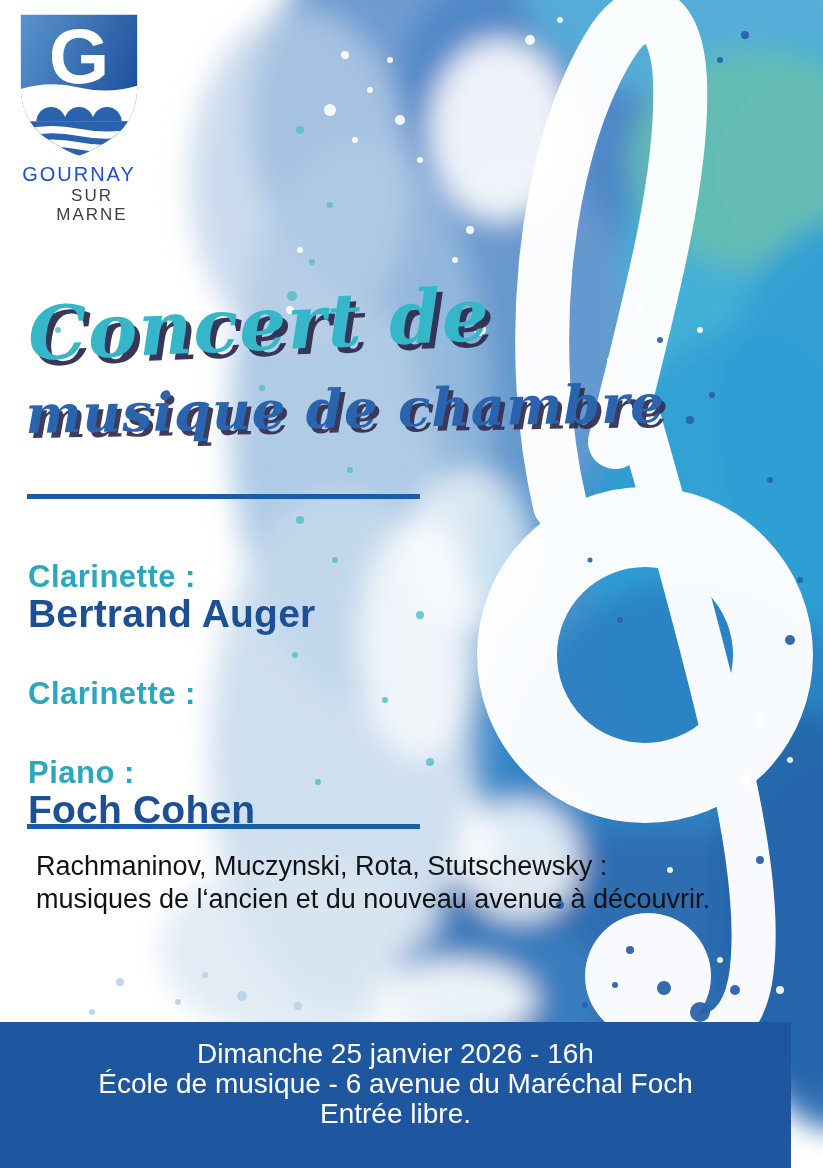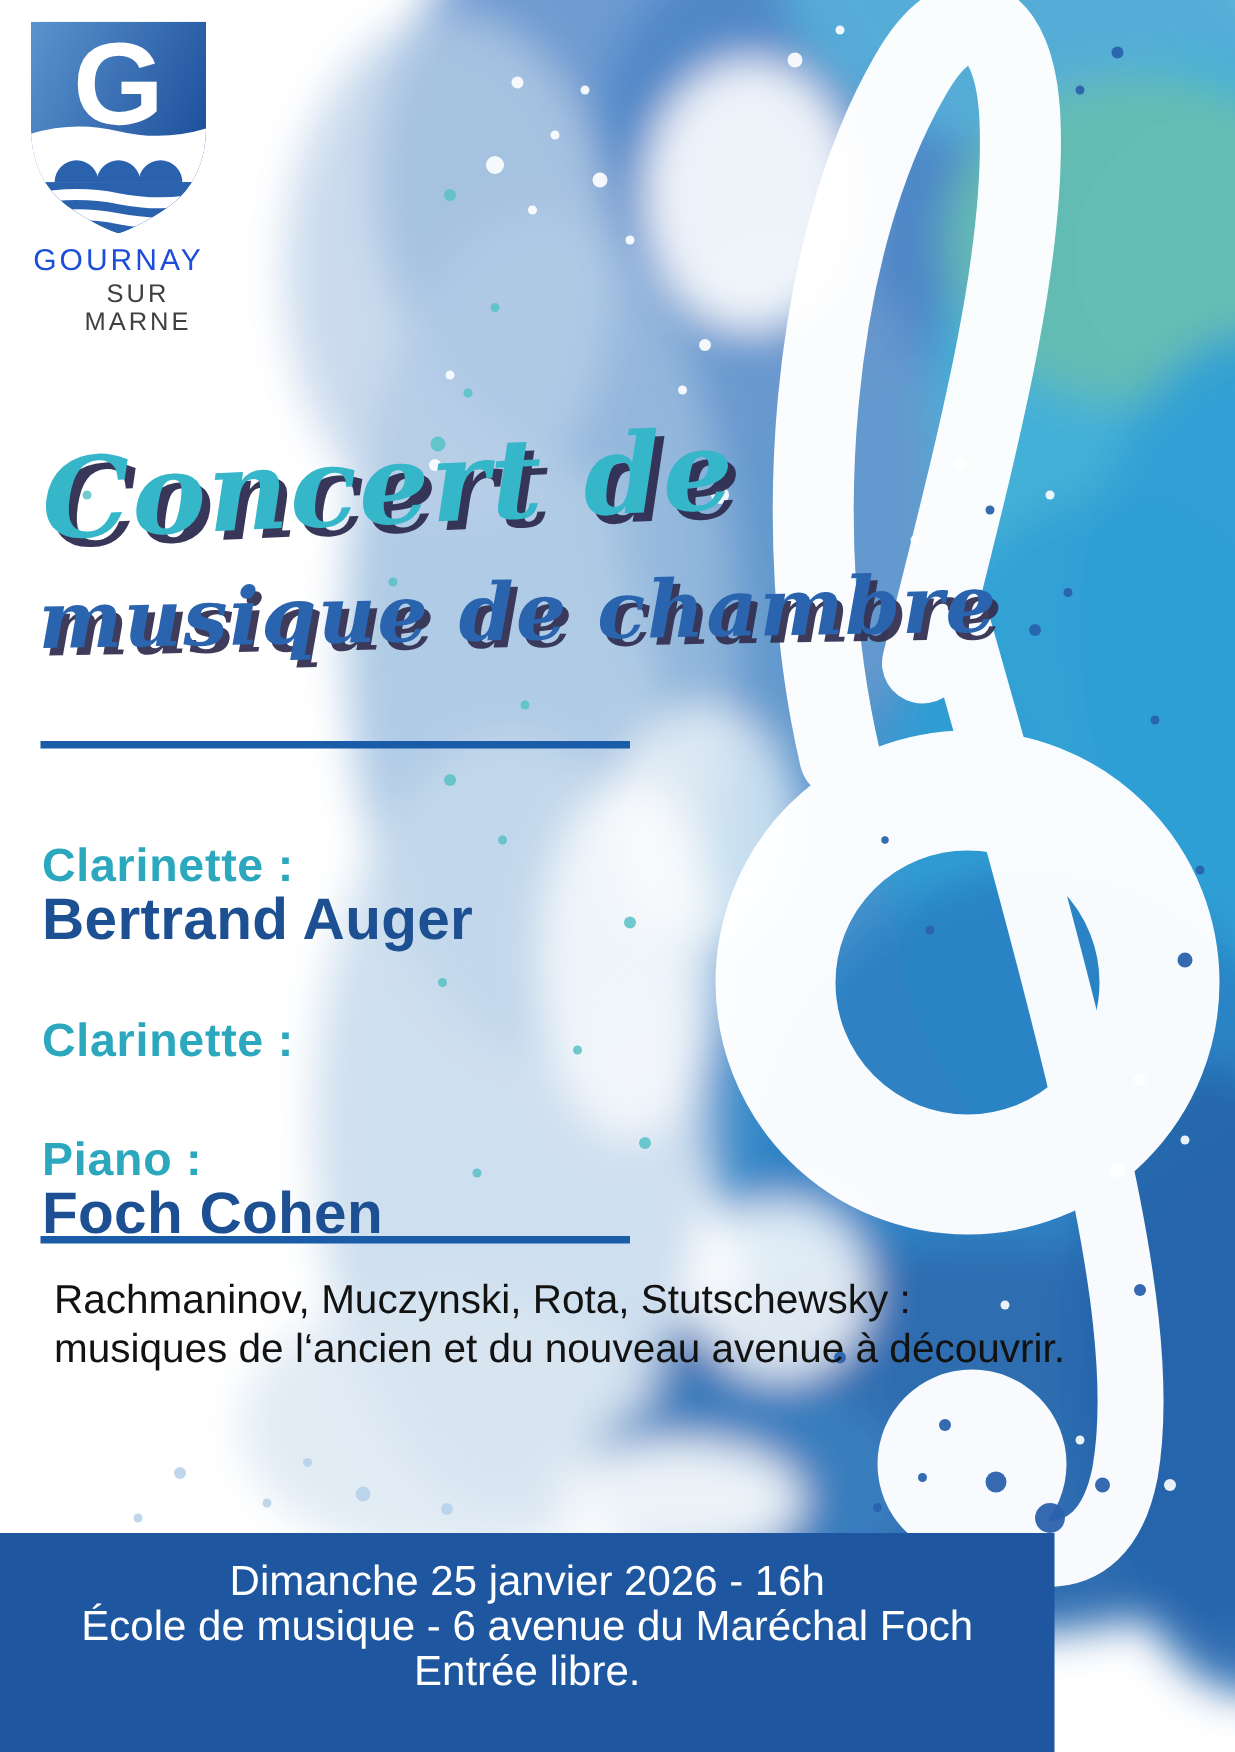--- a/index.html
+++ b/index.html
@@ -40,21 +40,21 @@
   .performers{position:absolute;left:28px;top:516px;z-index:3;}
   .perf-group{margin-bottom:37px;}
   .perf-instrument{color:#2ba8bd;font-weight:bold;font-size:31px;line-height:36px;letter-spacing:.5px;margin-top:43px;}
   .perf-name{color:#1d4f93;font-weight:bold;font-size:39px;line-height:38px;letter-spacing:.2px;}
 
   
   .program{position:absolute;left:36px;top:850px;z-index:3;color:#121212;font-size:27px;line-height:33px;}
 
   
   .banner{
-    position:absolute;left:0;top:1022px;width:703px;height:146px;
+    position:absolute;left:0;top:1022px;width:791px;height:146px;
     background:#1e56a0;z-index:5;color:#ffffff;text-align:center;
     padding-top:17px;box-sizing:border-box;font-size:28px;line-height:30px;
   }
   .banner-line{white-space:nowrap;}
 </style>
 </head>
 <body>
 
 <div id="poster">
 

